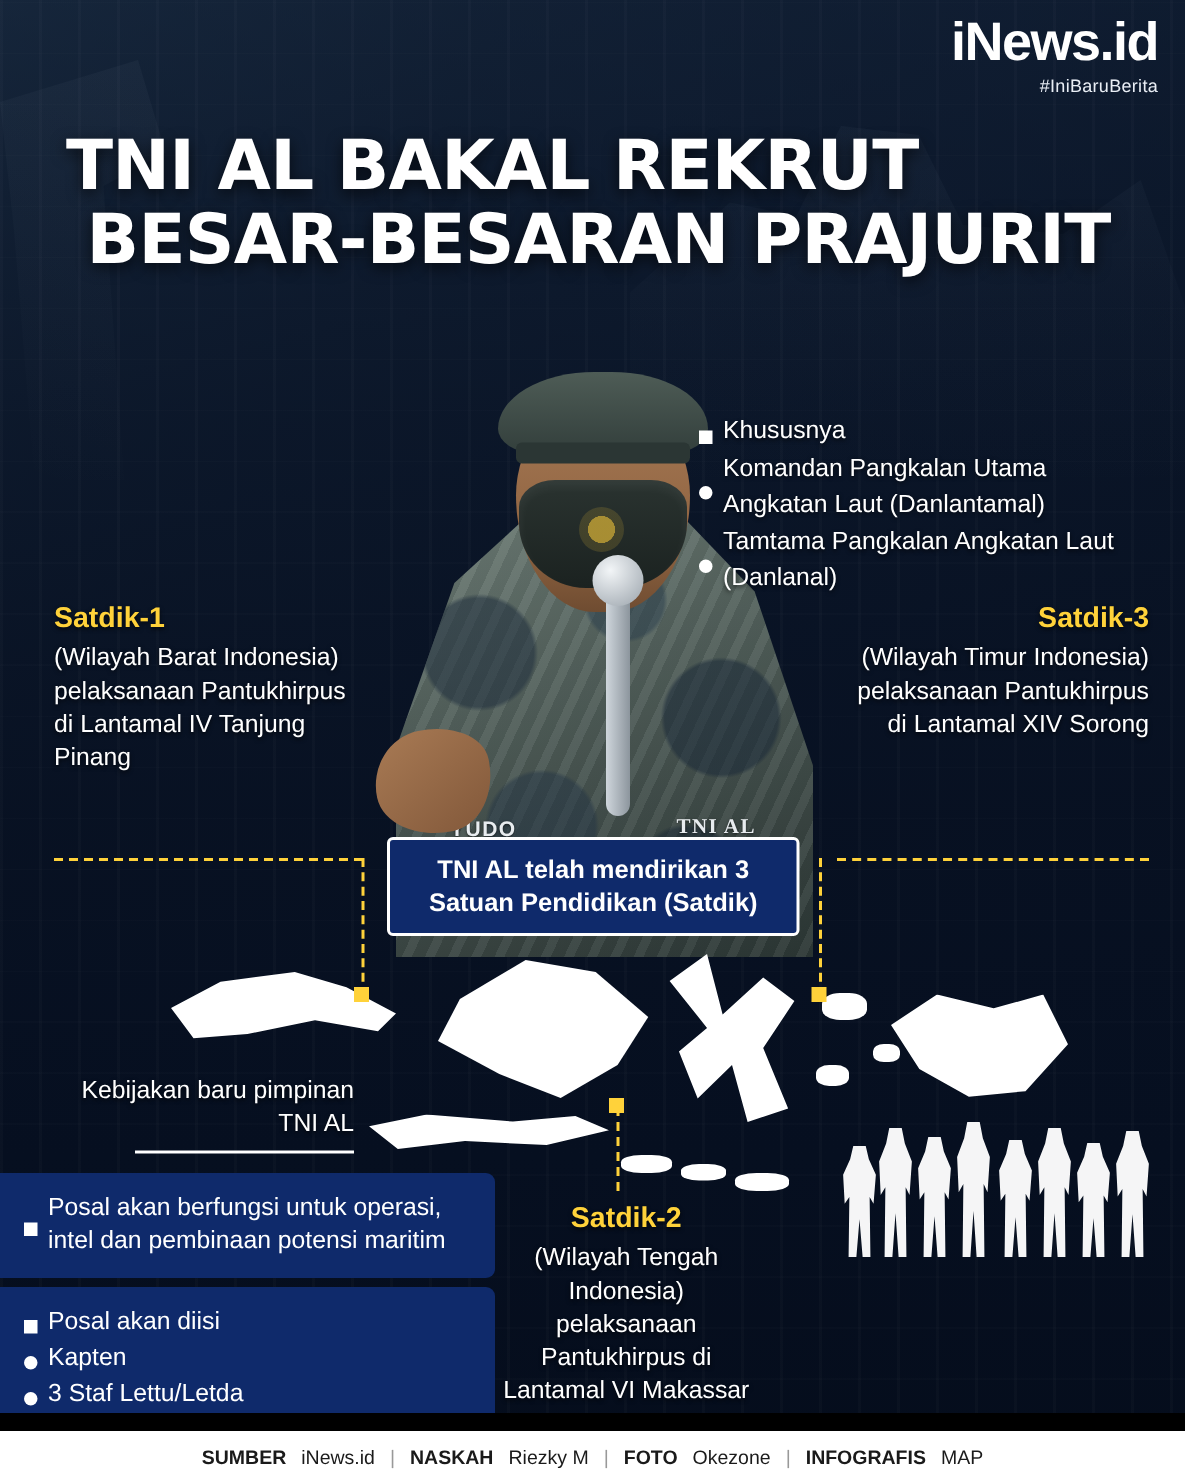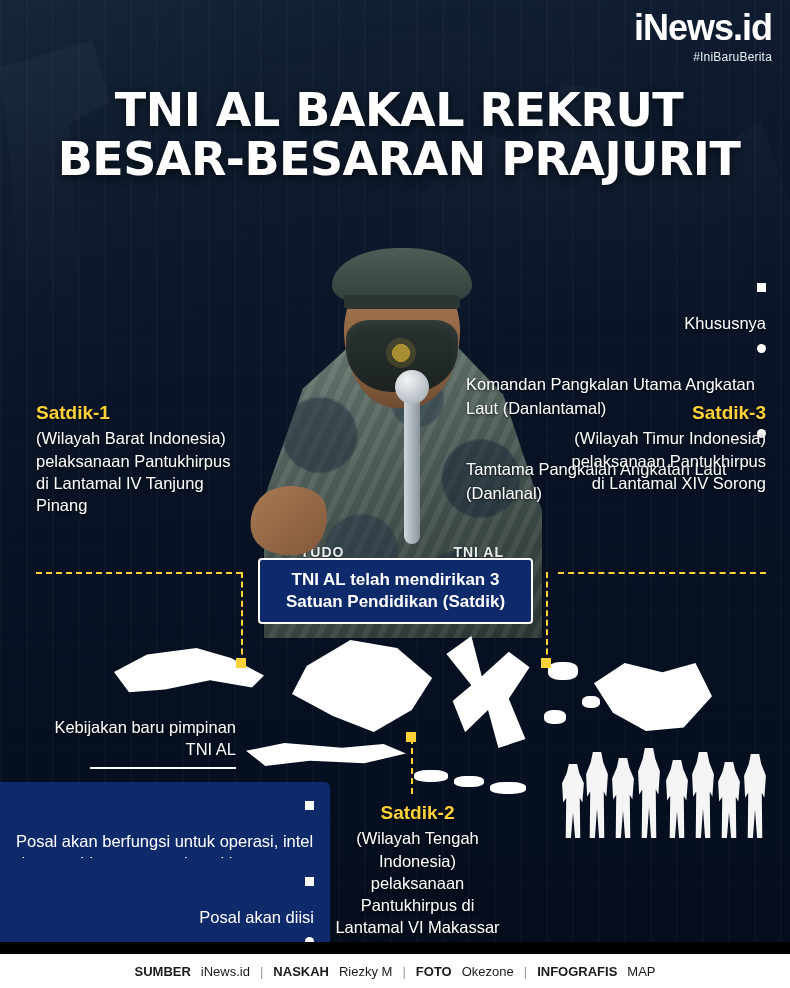--- a/index.html
+++ b/index.html
@@ -72,21 +72,21 @@
   }
   .headline div {
     font-size: 46px;
     font-weight: bold;
     color: #ffffff;
     line-height: 1.06;
     letter-spacing: -0.5px;
     text-shadow: 0 3px 10px rgba(0,0,0,0.65);
     font-family: "DejaVu Sans", sans-serif;
   }
-  .headline .l1 { text-align: center; }
+  .headline .l1 { text-align: left; }
   .headline .l2 { text-align: center; }
 
   
   .portrait {
     position: absolute;
     left: 258px; top: 228px;
     width: 290px; height: 400px;
     z-index: 2;
   }
   .p-body {
@@ -132,20 +132,21 @@
   }
   .p-nametag {
     position: absolute; left: 36px; top: 196px;
     font-size: 14px; font-weight: bold; color: #e8ecef; letter-spacing: 1px;
     text-shadow: 0 1px 2px rgba(0,0,0,0.6);
   }
   .p-tni {
     position: absolute; right: 38px; top: 196px;
     font-size: 14px; font-weight: bold; color: #e8ecef; letter-spacing: 1px;
     text-shadow: 0 1px 2px rgba(0,0,0,0.6);
+    font-family: Liberation Serif, serif;
   }
   .p-mic {
     position: absolute; left: 146px; top: 166px; width: 16px; height: 150px;
     background: linear-gradient(90deg, #cfd6dc, #8c959d);
     border-radius: 8px;
   }
   .p-mic:before {
     content:""; position:absolute; left:-9px; top:-24px; width:34px; height:34px;
     background: radial-gradient(circle at 35% 30%, #f2f5f7, #9aa3ab);
     border-radius: 50%;
@@ -162,21 +163,21 @@
     position: absolute; left: 36px; top: 276px; width: 222px;
     text-align: right; color: #ffffff; font-size: 16.5px; line-height: 1.42;
     z-index: 4; text-shadow: 0 1px 3px rgba(0,0,0,0.7);
   }
   .txt-left .sq { display:inline-block; width:9px; height:9px; background:#fff; margin-left:7px; vertical-align:1px;}
   .txt-right {
     position: absolute; left: 466px; top: 276px; width: 300px;
     color: #ffffff; font-size: 16.5px; line-height: 1.42;
     z-index: 4; text-shadow: 0 1px 3px rgba(0,0,0,0.7);
   }
-  .bullet-row { display: flex; gap: 20px; align-items: flex-end; margin-bottom: 2px; flex-direction: column; }
+  .bullet-row { display: flex; gap: 7px; align-items: center; margin-bottom: 2px; }
   .bullet-sq { width: 9px; height: 9px; background: #fff; margin-top: 7px; flex: none; }
   .bullet-ci { width: 9px; height: 9px; background: #fff; border-radius: 50%; margin-top: 7px; flex: none; }
 
   
   .satdik {
     position: absolute; z-index: 4; color: #ffffff; font-size: 16.5px; line-height: 1.34;
     text-shadow: 0 1px 3px rgba(0,0,0,0.7);
   }
   .satdik .title { color: #ffd23a; font-weight: bold; font-size: 19px; margin-bottom: 2px; }
   #satdik1 { left: 36px; top: 400px; width: 200px; }

